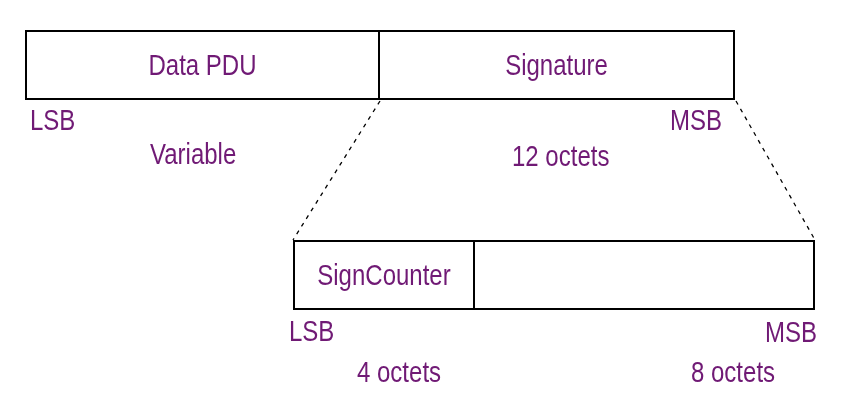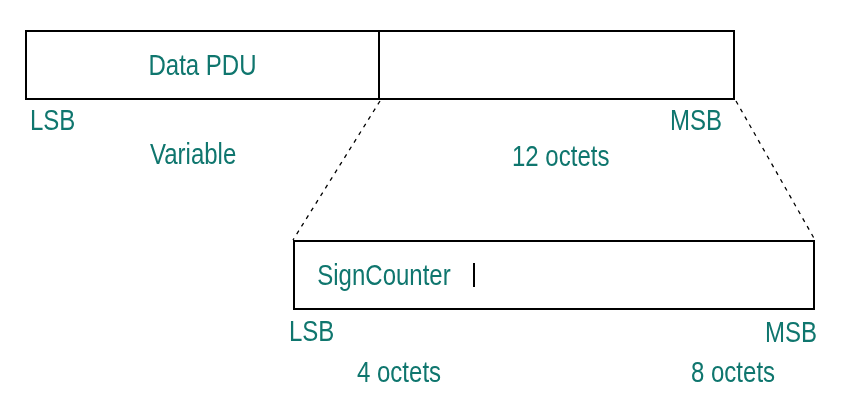--- a/index.html
+++ b/index.html
@@ -7,21 +7,21 @@
     padding: 0;
     background: #ffffff;
   }
   .canvas {
     position: relative;
     width: 854px;
     height: 417px;
     background: #ffffff;
     overflow: hidden;
     font-family: "Liberation Sans", "DejaVu Sans", sans-serif;
-    color: #0f766e;
+    color: #701a75;
   }
   .connectors {
     position: absolute;
     left: 0;
     top: 0;
     width: 854px;
     height: 417px;
     pointer-events: none;
   }
   .box {
@@ -35,21 +35,20 @@
     left: 25px;
     top: 30px;
     width: 710px;
     height: 70px;
   }
   .box-bottom {
     left: 293px;
     top: 240px;
     width: 522px;
     height: 70px;
-    align-items: center;
   }
   .cell {
     box-sizing: border-box;
     display: flex;
     align-items: center;
     justify-content: center;
   }
   .cell-divided {
     border-right: 2px solid #000000;
   }
@@ -90,20 +89,23 @@
 
   <svg class="connectors" viewBox="0 0 854 417" xmlns="http://www.w3.org/2000/svg">
     <line x1="380" y1="101" x2="293" y2="240" stroke="#000000" stroke-width="1.3" stroke-dasharray="4 5"></line>
     <line x1="736" y1="101" x2="815" y2="240" stroke="#000000" stroke-width="1.3" stroke-dasharray="4 5"></line>
   </svg>
 
   <div class="box box-top">
     <div class="cell cell-half cell-divided">
       <span class="t">Data PDU</span>
     </div>
+    <div class="cell cell-grow">
+      <span class="t">Signature</span>
+    </div>
   </div>
 
   <div class="freelabel lbl-lsb-top">LSB</div>
   <div class="freelabel lbl-msb-top">MSB</div>
   <div class="freelabel lbl-variable">Variable</div>
   <div class="freelabel lbl-12octets">12 octets</div>
 
   <div class="box box-bottom">
     <div class="cell cell-signcounter cell-divided">
       <span class="t">SignCounter</span>

